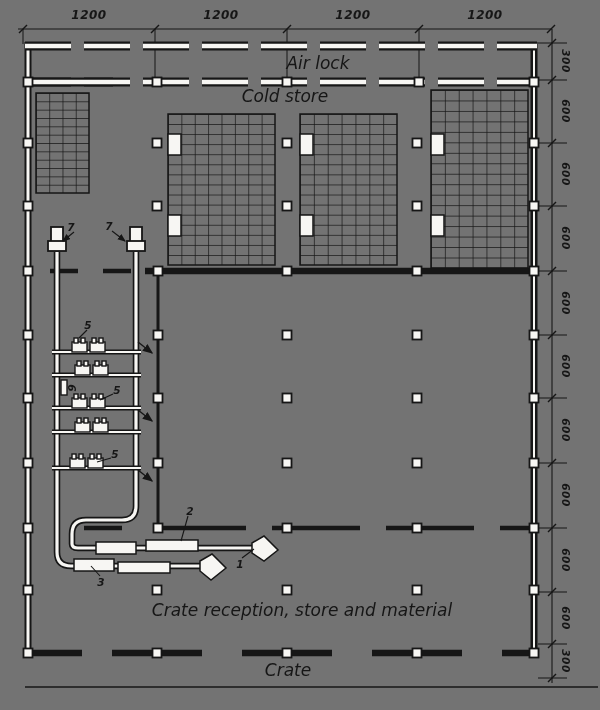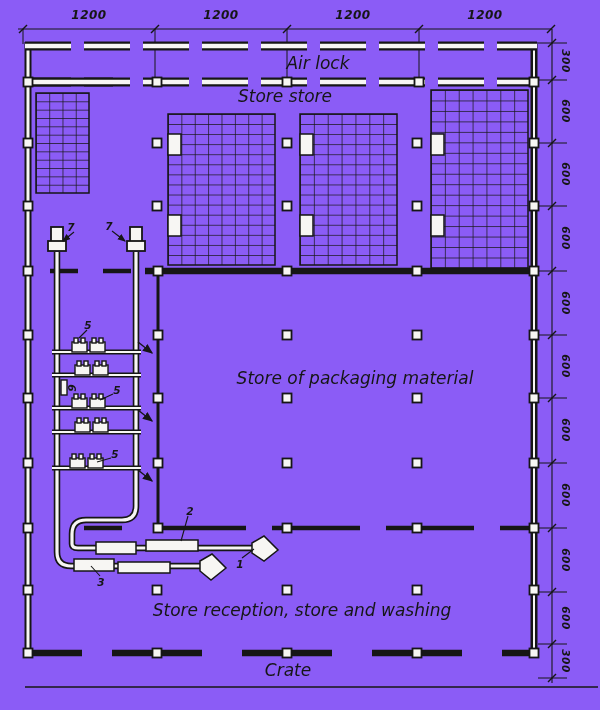--- a/index.html
+++ b/index.html
@@ -1,16 +1,16 @@
 <!DOCTYPE html>
 <html><head>
 <meta charset="utf-8">
 <style>
   html,body{margin:0;padding:0;background:#e8e8e8;}
-  #canvas{position:relative;width:600px;height:710px;background:#8b5cf6;overflow:hidden;
+  #canvas{position:relative;width:600px;height:710px;background:#737373;overflow:hidden;
           font-family:"DejaVu Sans",sans-serif;}
   #plan-svg{position:absolute;left:0;top:0;}
   .lbl{position:absolute;font-style:italic;color:#161616;white-space:nowrap;
        transform:translate(-50%,-50%);line-height:1;}
   .lbl.rot{transform:translate(-50%,-50%) rotate(90deg);}
   .dim{font-weight:bold;font-size:12px;letter-spacing:.5px;}
   .vdim{font-weight:bold;font-size:10.5px;letter-spacing:.5px;}
   .room{font-size:17px;}
   .callout{font-weight:bold;font-size:10.5px;}
 </style>
@@ -274,23 +274,22 @@
 <div class="lbl vdim rot" style="left:566px;top:238px">600</div>
 <div class="lbl vdim rot" style="left:566px;top:303px">600</div>
 <div class="lbl vdim rot" style="left:566px;top:366px">600</div>
 <div class="lbl vdim rot" style="left:566px;top:430px">600</div>
 <div class="lbl vdim rot" style="left:566px;top:495px">600</div>
 <div class="lbl vdim rot" style="left:566px;top:560px">600</div>
 <div class="lbl vdim rot" style="left:566px;top:618px">600</div>
 <div class="lbl vdim rot" style="left:566px;top:661px">300</div>
 
 <div class="lbl room" style="left:318px;top:63px">Air lock</div>
-<div class="lbl room" style="left:285px;top:96px">Store store</div>
-<div class="lbl room" style="left:355px;top:378px">Store of packaging material</div>
-<div class="lbl room" style="left:302px;top:610px">Store reception, store and washing</div>
+<div class="lbl room" style="left:285px;top:96px">Cold store</div>
+<div class="lbl room" style="left:302px;top:610px">Crate reception, store and material</div>
 <div class="lbl room" style="left:288px;top:670px">Crate</div>
 
 <div class="lbl callout" style="left:71px;top:227px">7</div>
 <div class="lbl callout" style="left:109px;top:226px">7</div>
 <div class="lbl callout" style="left:88px;top:325px">5</div>
 <div class="lbl callout" style="left:117px;top:390px">5</div>
 <div class="lbl callout" style="left:115px;top:454px">5</div>
 <div class="lbl callout rot" style="left:72px;top:388px">6</div>
 <div class="lbl callout" style="left:190px;top:511px">2</div>
 <div class="lbl callout" style="left:240px;top:564px">1</div>

